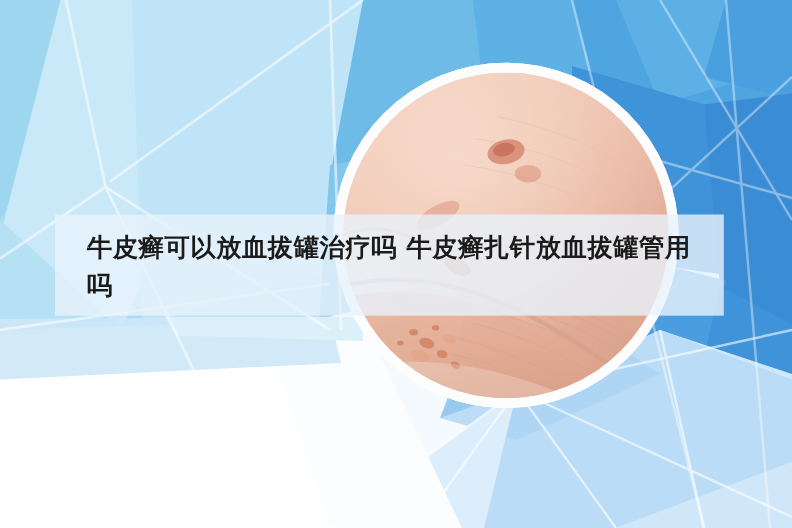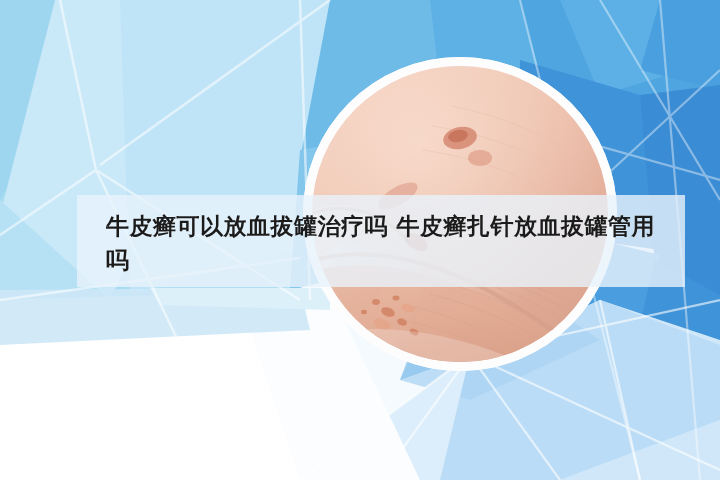--- a/index.html
+++ b/index.html
@@ -49,21 +49,21 @@
     width: 296px;
     height: 296px;
     border-radius: 50%;
     overflow: hidden;
   }
   .photo-svg { display: block; width: 296px; height: 296px; }
 
   
   .title-plate {
     position: absolute;
-    left: 77px;
+    left: 50px;
     top: 195px;
     width: 608px;
     height: 92px;
     background: rgba(233, 243, 251, 0.80);
     box-sizing: border-box;
     padding: 14px 0 0 29px;
   }
   .title-text {
     margin: 0;
     color: #1b1b1b;

